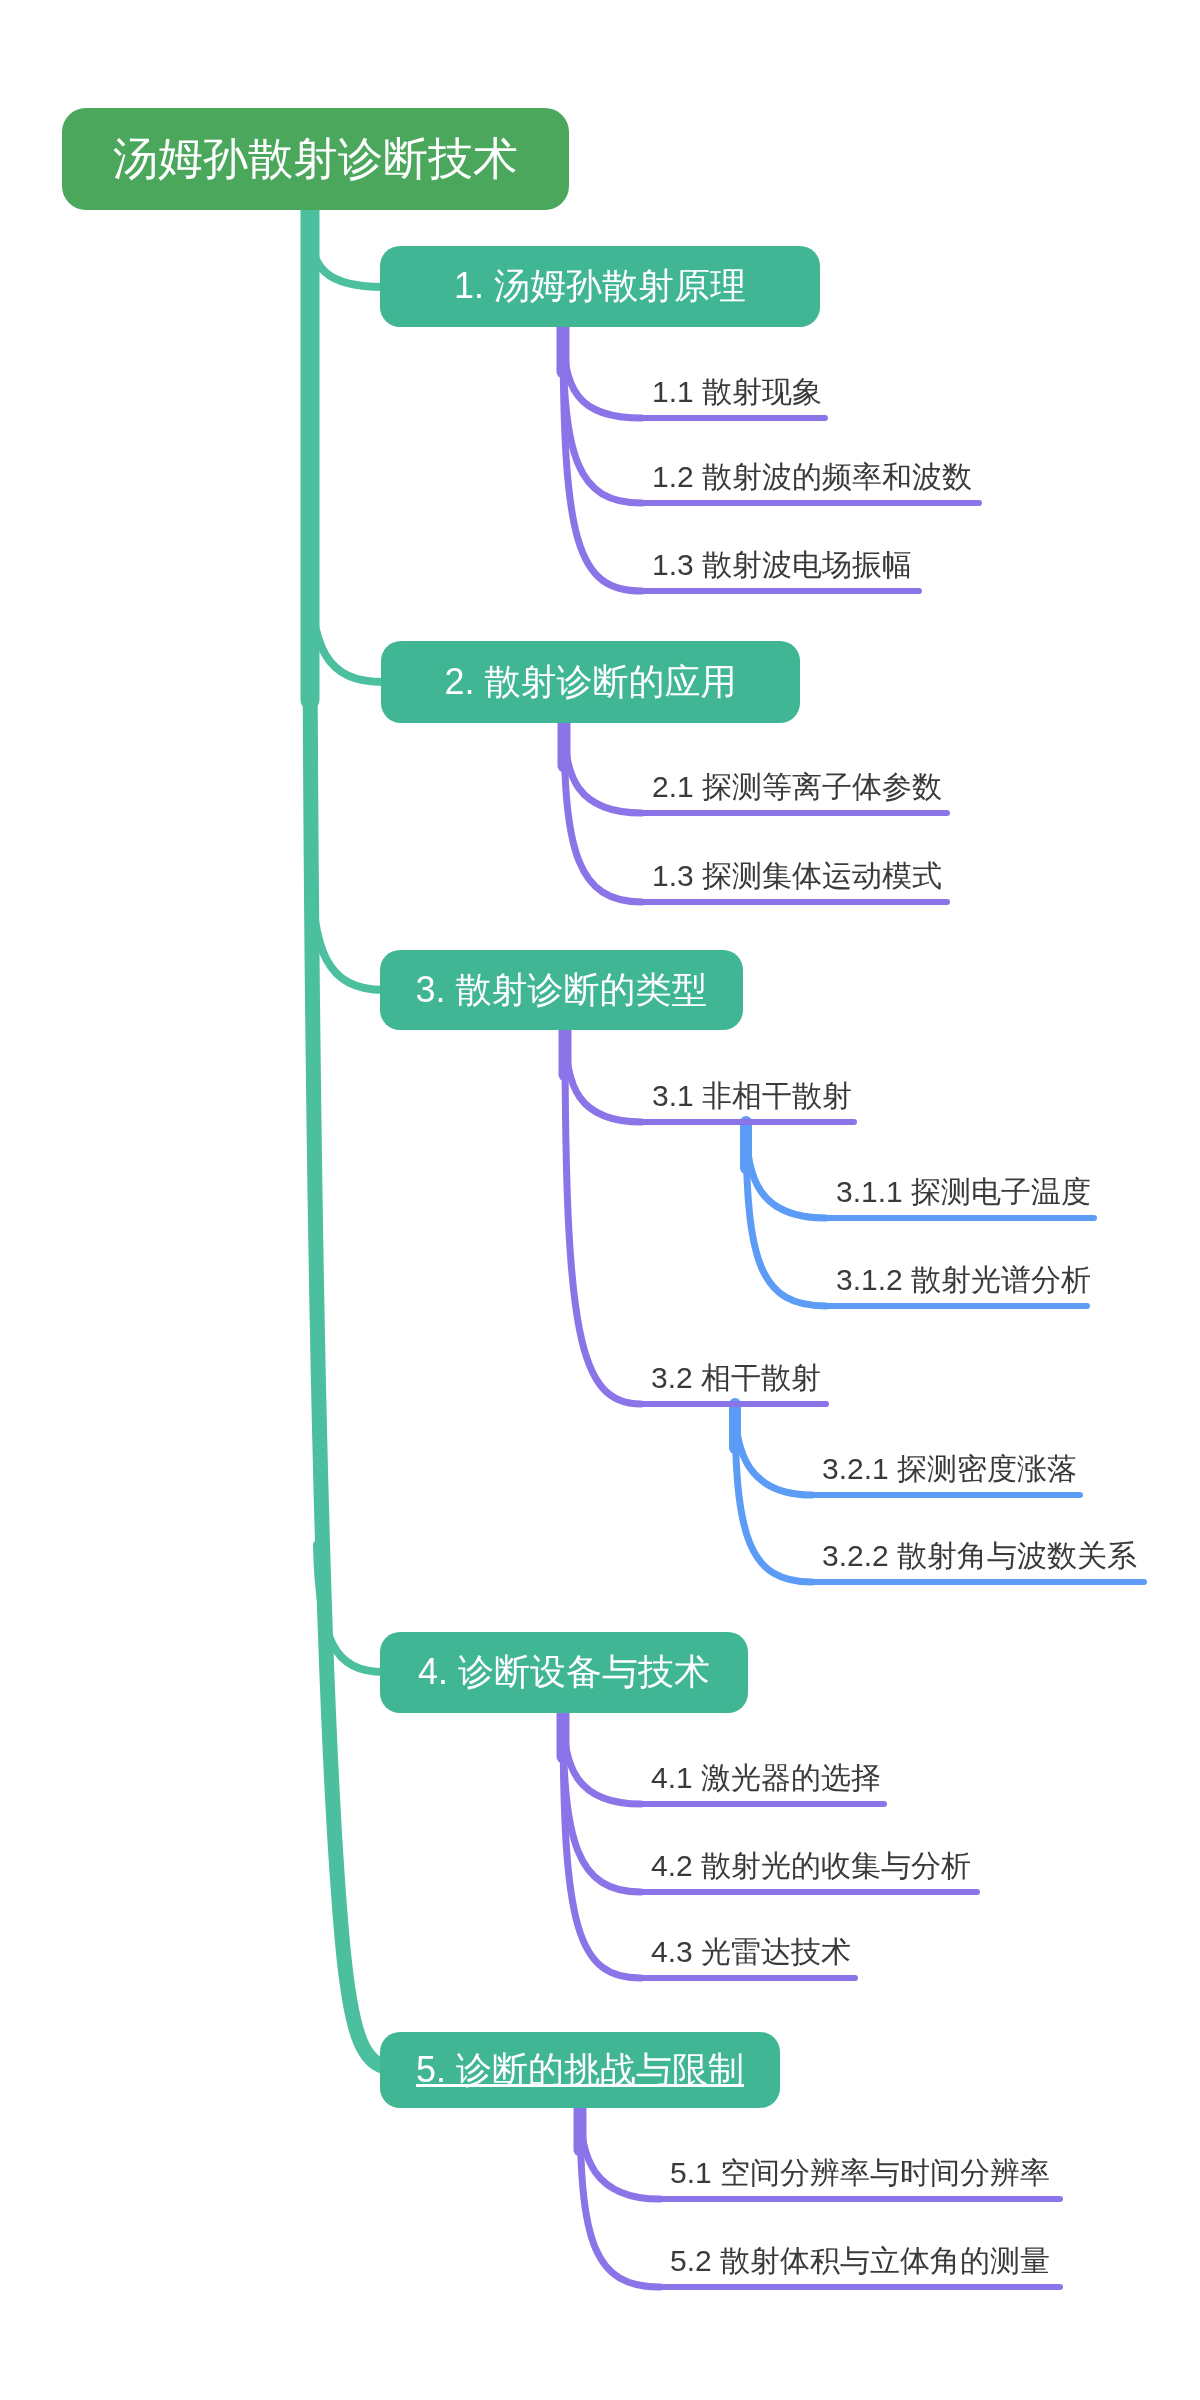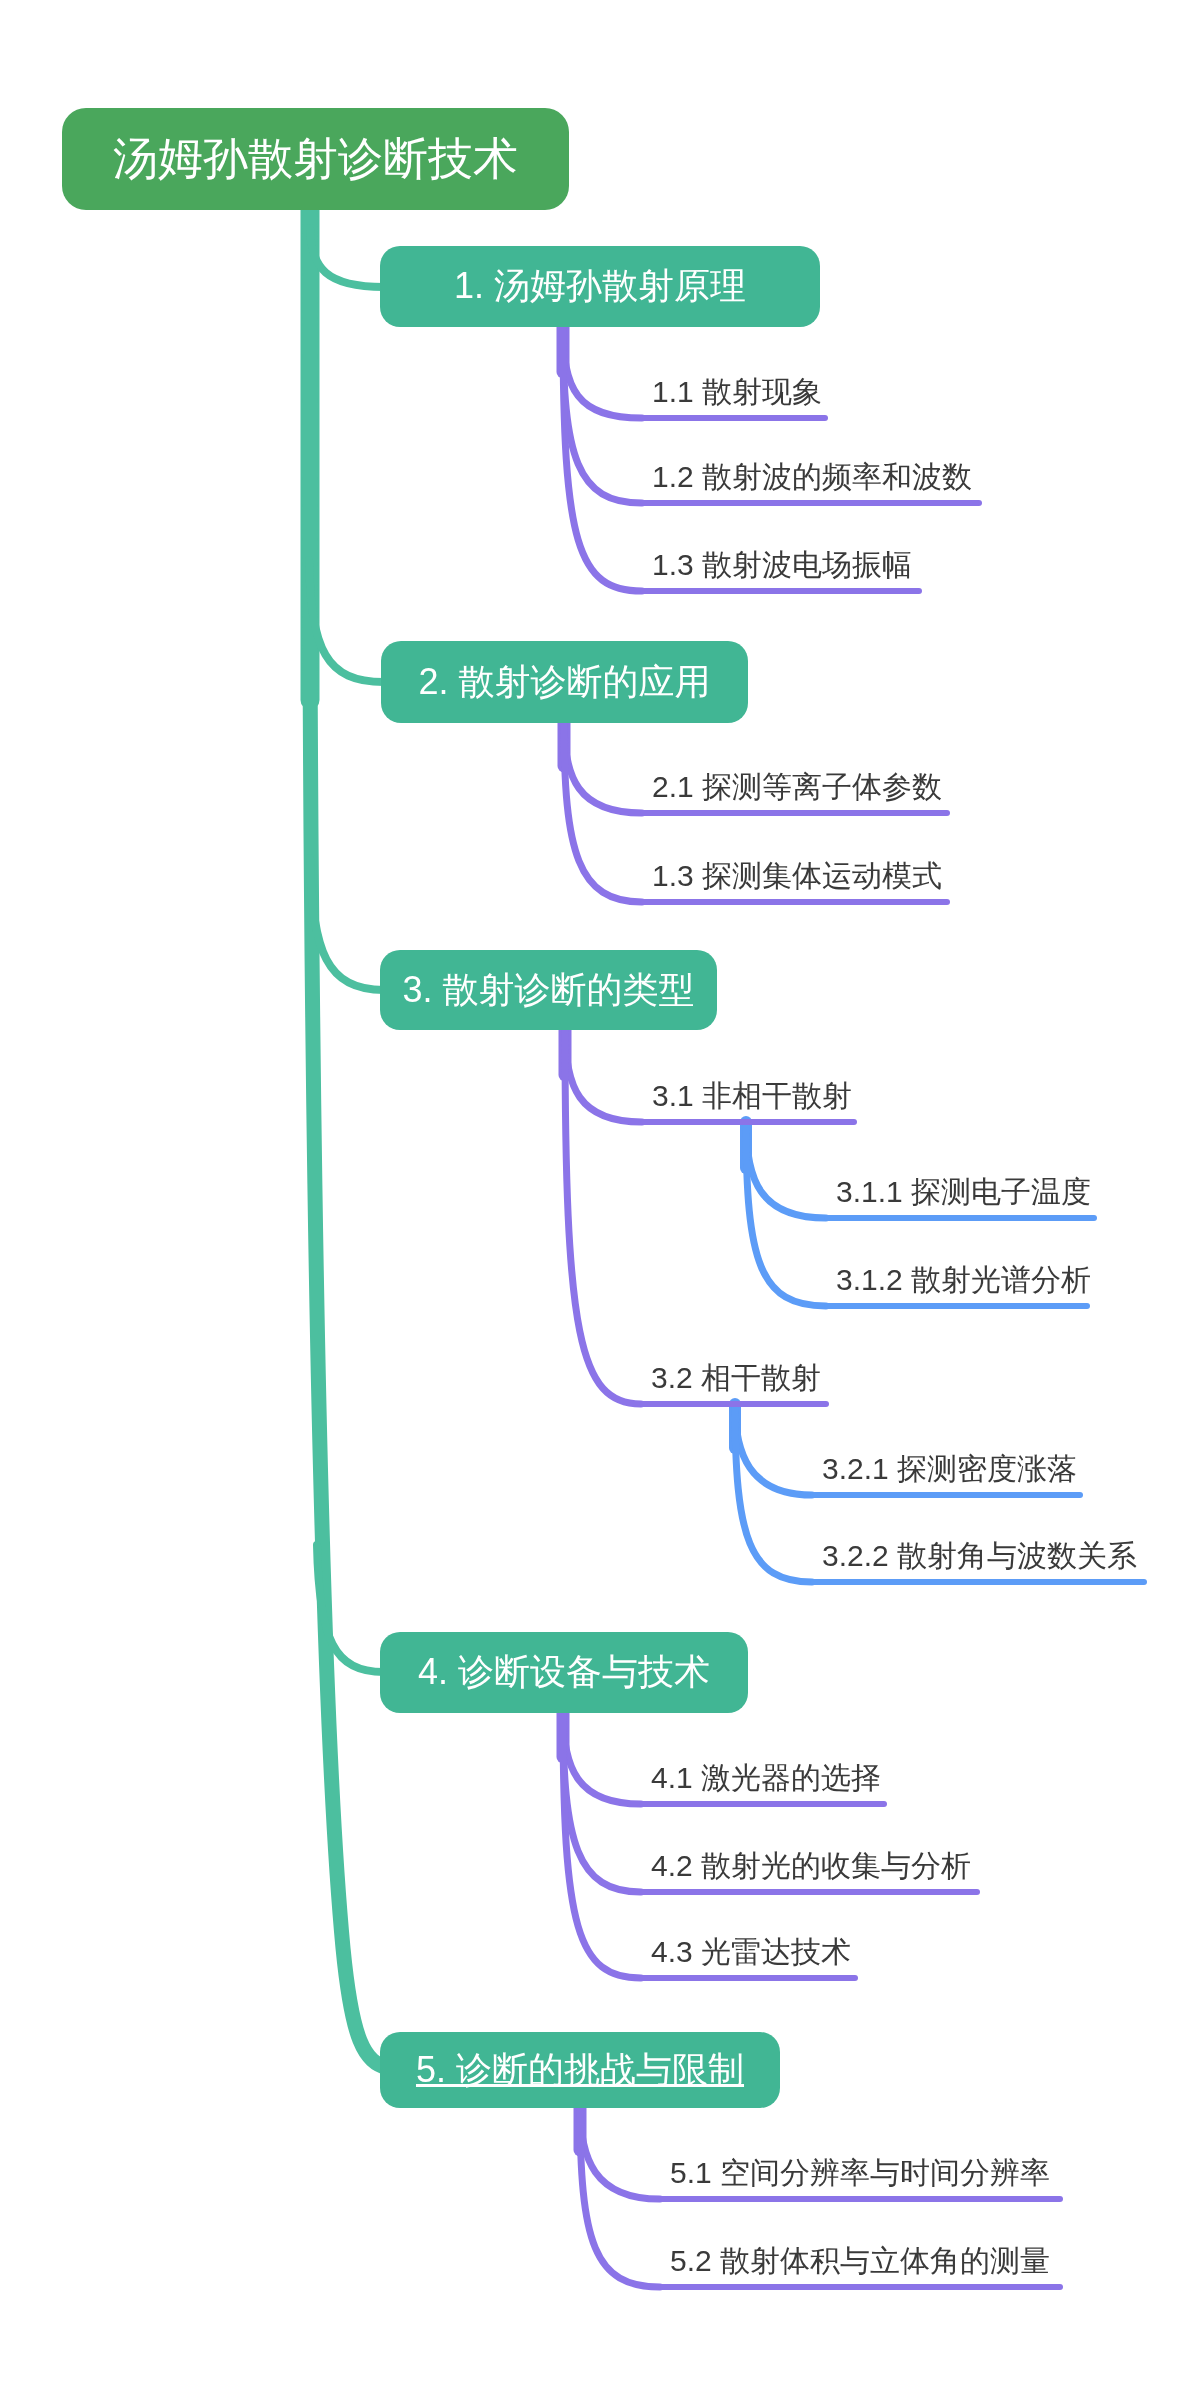--- a/index.html
+++ b/index.html
@@ -74,24 +74,24 @@
     <path class="p" stroke-width="7" d="M 580 2105 C 580 2243 594 2287 660 2287"></path>
   </svg>
 
   <div class="node root" style="left:62px;top:108px;width:507px;height:102px;">
     <span>汤姆孙散射诊断技术</span>
   </div>
 
   <div class="node" style="left:380px;top:246px;width:440px;height:81px;">
     <span>1. 汤姆孙散射原理</span>
   </div>
-  <div class="node" style="left:381px;top:641px;width:367px;height:82px;">
+  <div class="node" style="left:381px;top:641px;width:419px;height:82px;">
     <span>2. 散射诊断的应用</span>
   </div>
-  <div class="node" style="left:380px;top:950px;width:337px;height:80px;">
+  <div class="node" style="left:380px;top:950px;width:363px;height:80px;">
     <span>3. 散射诊断的类型</span>
   </div>
   <div class="node" style="left:380px;top:1632px;width:368px;height:81px;">
     <span>4. 诊断设备与技术</span>
   </div>
   <div class="node" style="left:380px;top:2032px;width:400px;height:76px;text-decoration:underline;">
     <span>5. 诊断的挑战与限制</span>
   </div>
 
   <div class="leaf" style="left:640px;top:373px;">

